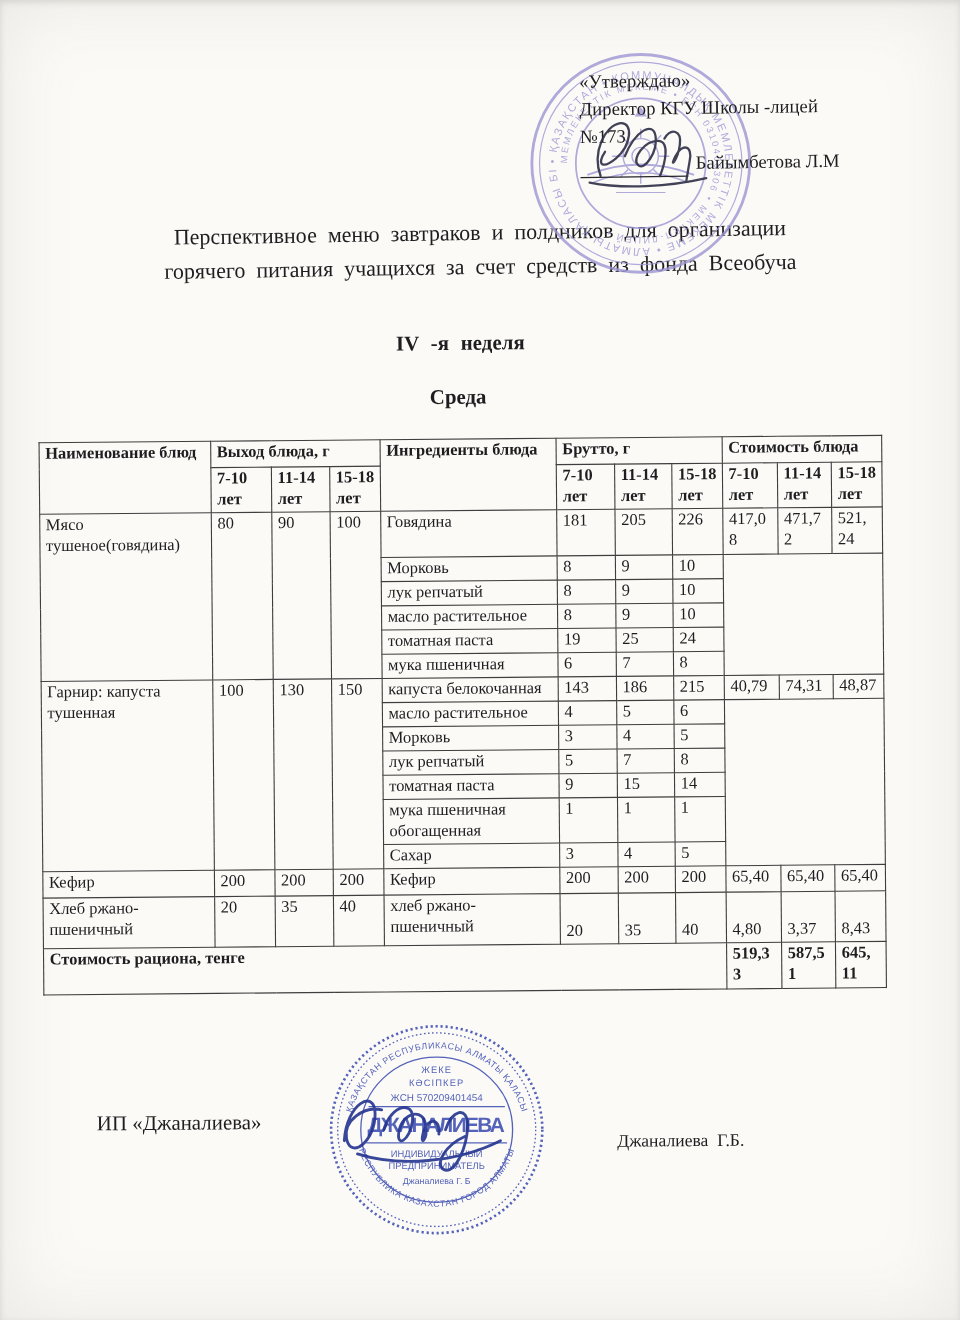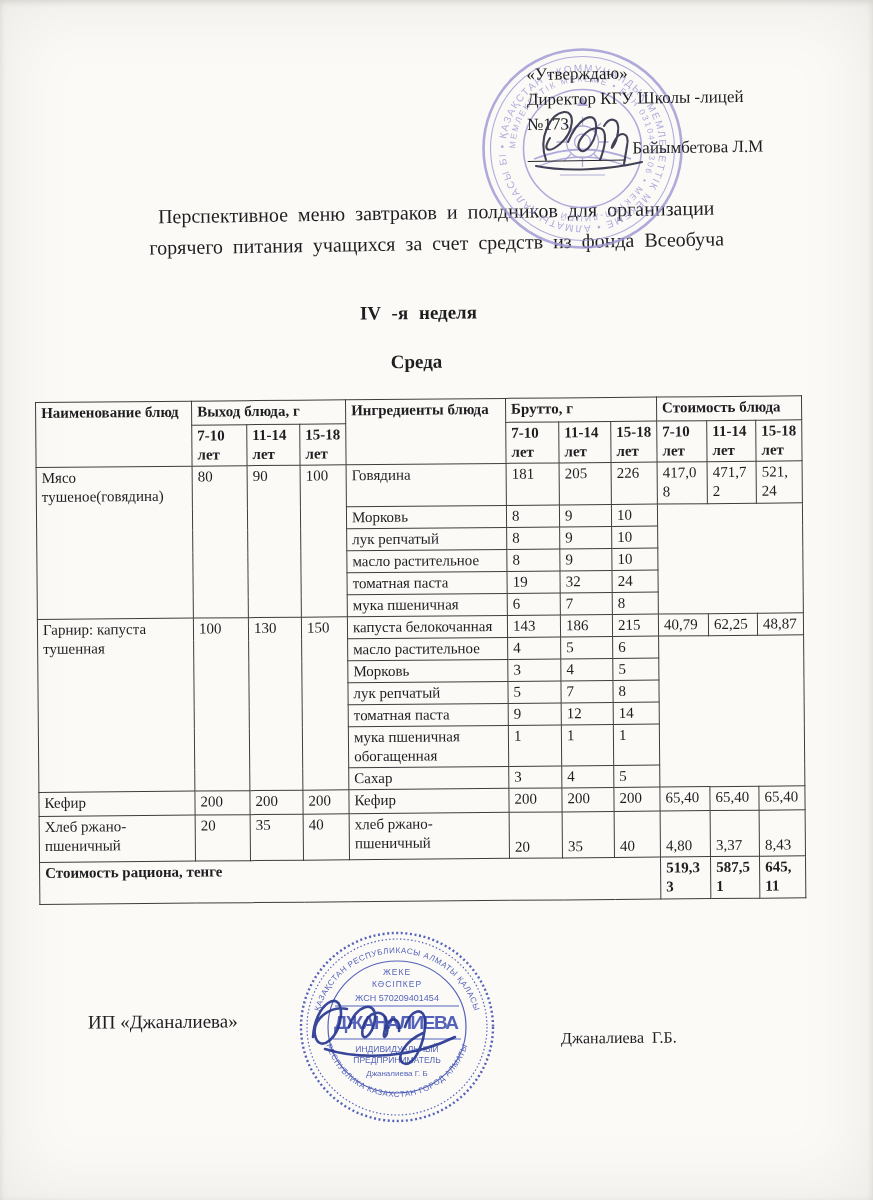--- a/index.html
+++ b/index.html
@@ -162,40 +162,40 @@
         </tr>
         <tr style="height: 22px;">
           <td>масло растительное</td>
           <td>8</td>
           <td>9</td>
           <td>10</td>
         </tr>
         <tr style="height: 22px;">
           <td>томатная паста</td>
           <td>19</td>
-          <td>32</td>
+          <td>25</td>
           <td>24</td>
         </tr>
         <tr style="height: 22px;">
           <td>мука пшеничная</td>
           <td>6</td>
           <td>7</td>
           <td>8</td>
         </tr>
         <tr style="height: 22px;">
           <td rowspan="7">Гарнир: капуста тушенная</td>
           <td rowspan="7">100</td>
           <td rowspan="7">130</td>
           <td rowspan="7">150</td>
           <td>капуста белокочанная</td>
           <td>143</td>
           <td>186</td>
           <td>215</td>
           <td>40,79</td>
-          <td>62,25</td>
+          <td>74,31</td>
           <td>48,87</td>
         </tr>
         <tr style="height: 22px;">
           <td>масло растительное</td>
           <td>4</td>
           <td>5</td>
           <td>6</td>
           <td colspan="3" rowspan="6"></td>
         </tr>
         <tr style="height: 22px;">
@@ -206,21 +206,21 @@
         </tr>
         <tr style="height: 22px;">
           <td>лук репчатый</td>
           <td>5</td>
           <td>7</td>
           <td>8</td>
         </tr>
         <tr style="height: 22px;">
           <td>томатная паста</td>
           <td>9</td>
-          <td>12</td>
+          <td>15</td>
           <td>14</td>
         </tr>
         <tr style="height: 36px;">
           <td>мука пшеничная обогащенная</td>
           <td>1</td>
           <td>1</td>
           <td>1</td>
         </tr>
         <tr style="height: 20px;">
           <td>Сахар</td>

